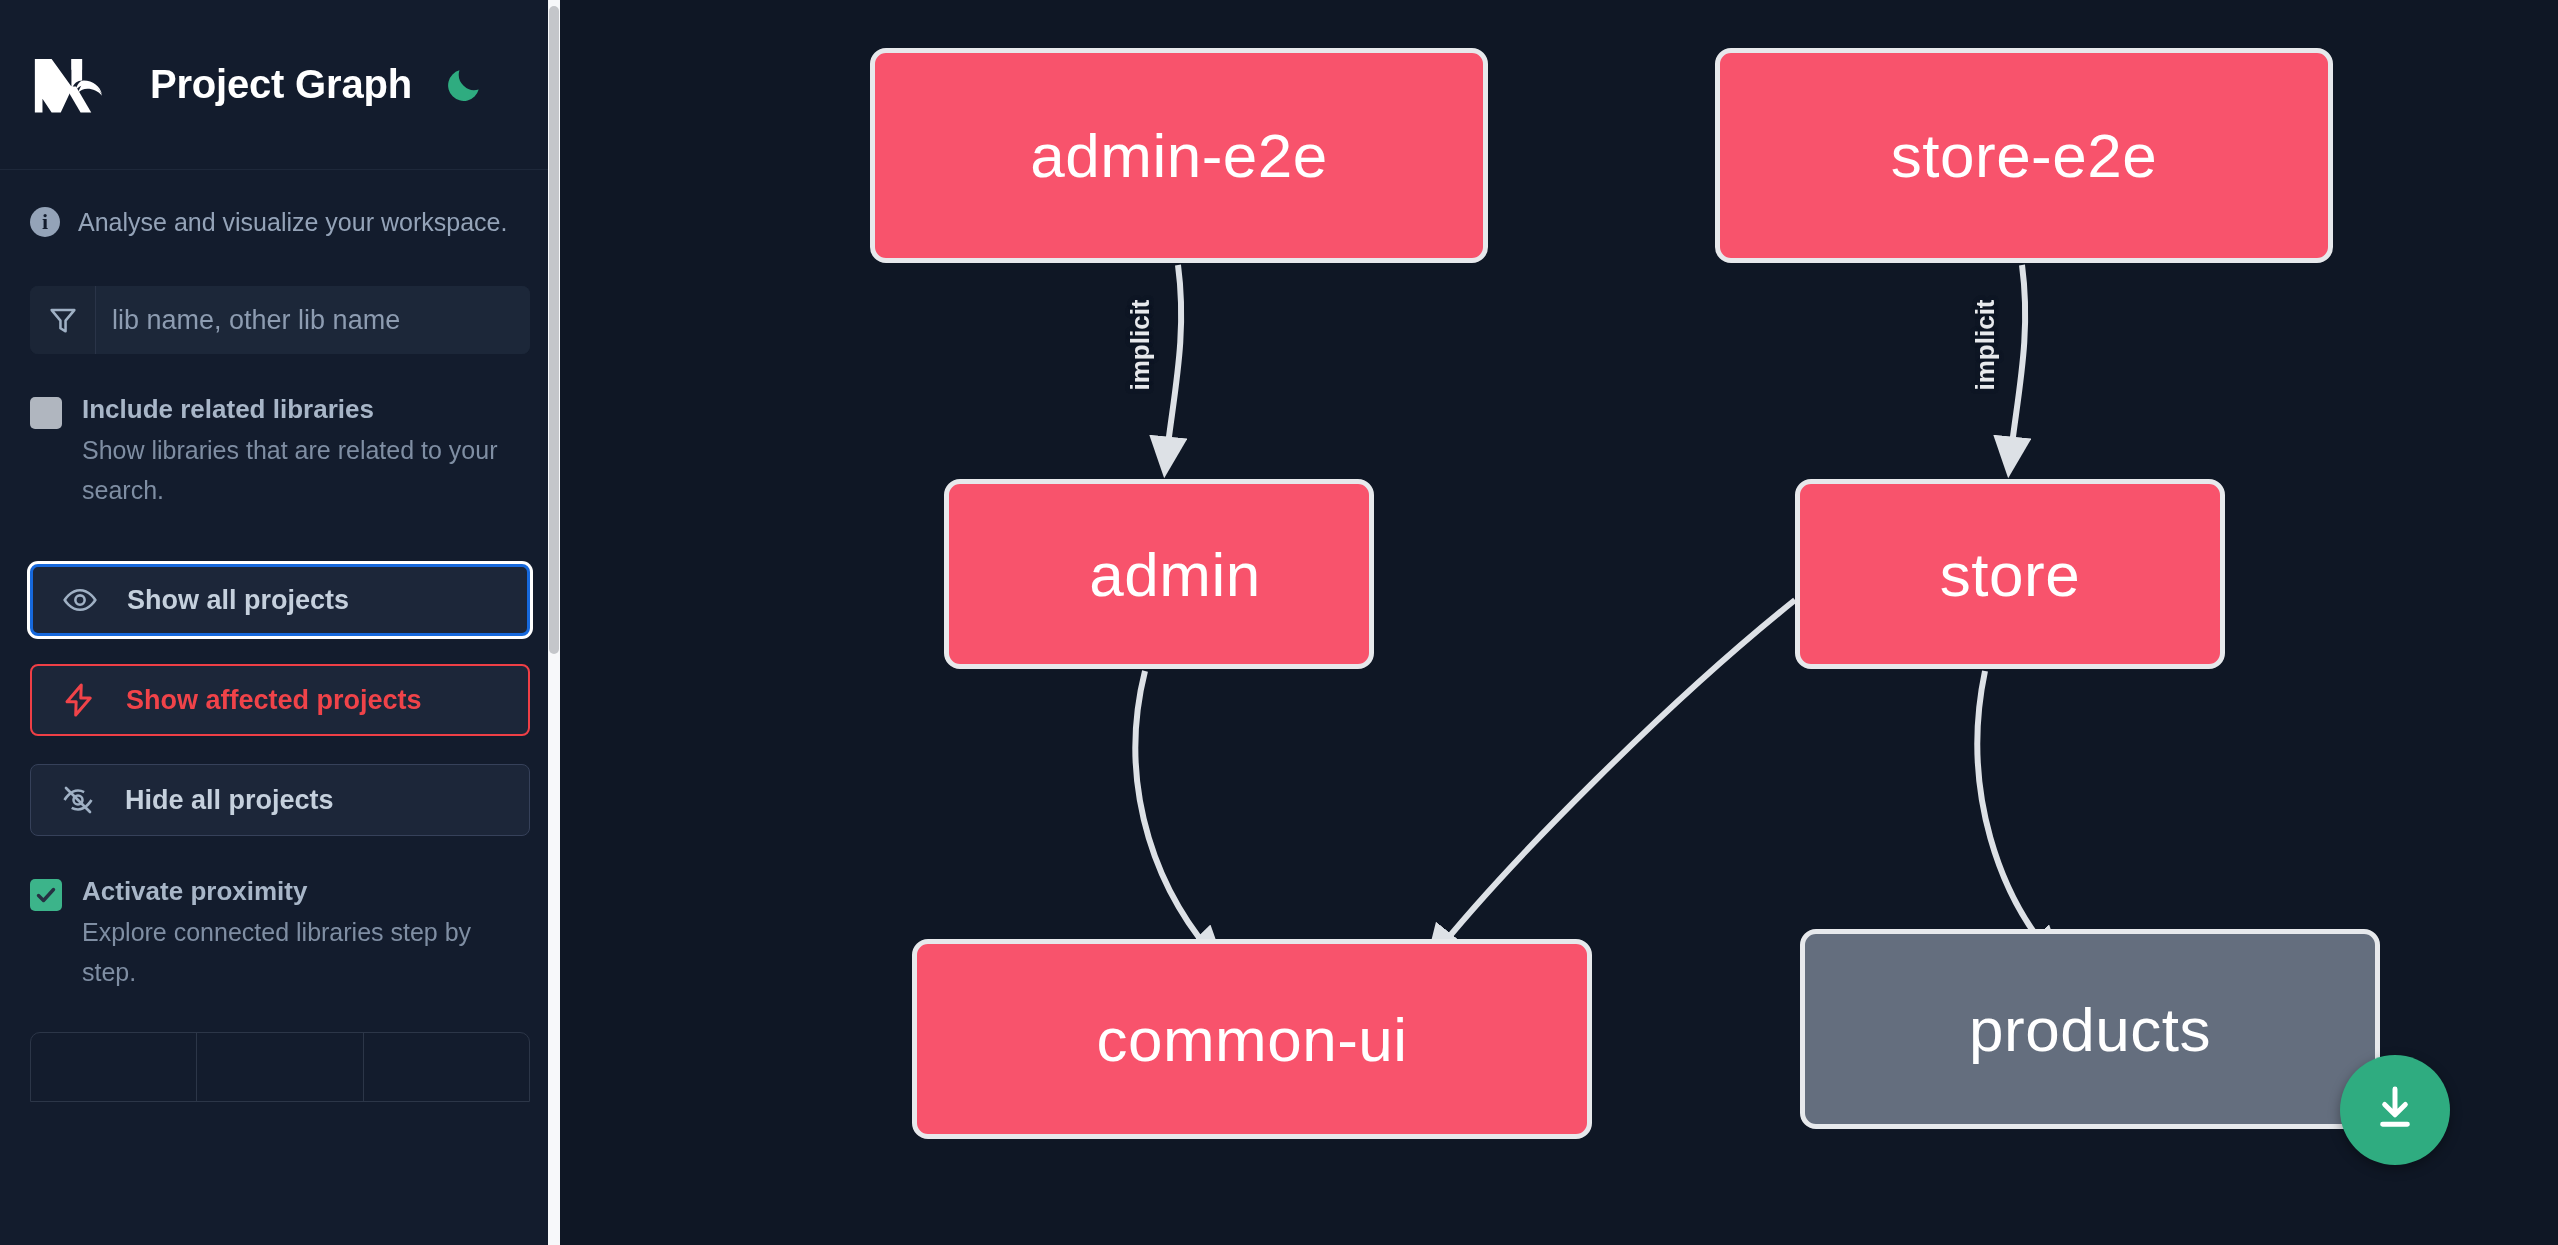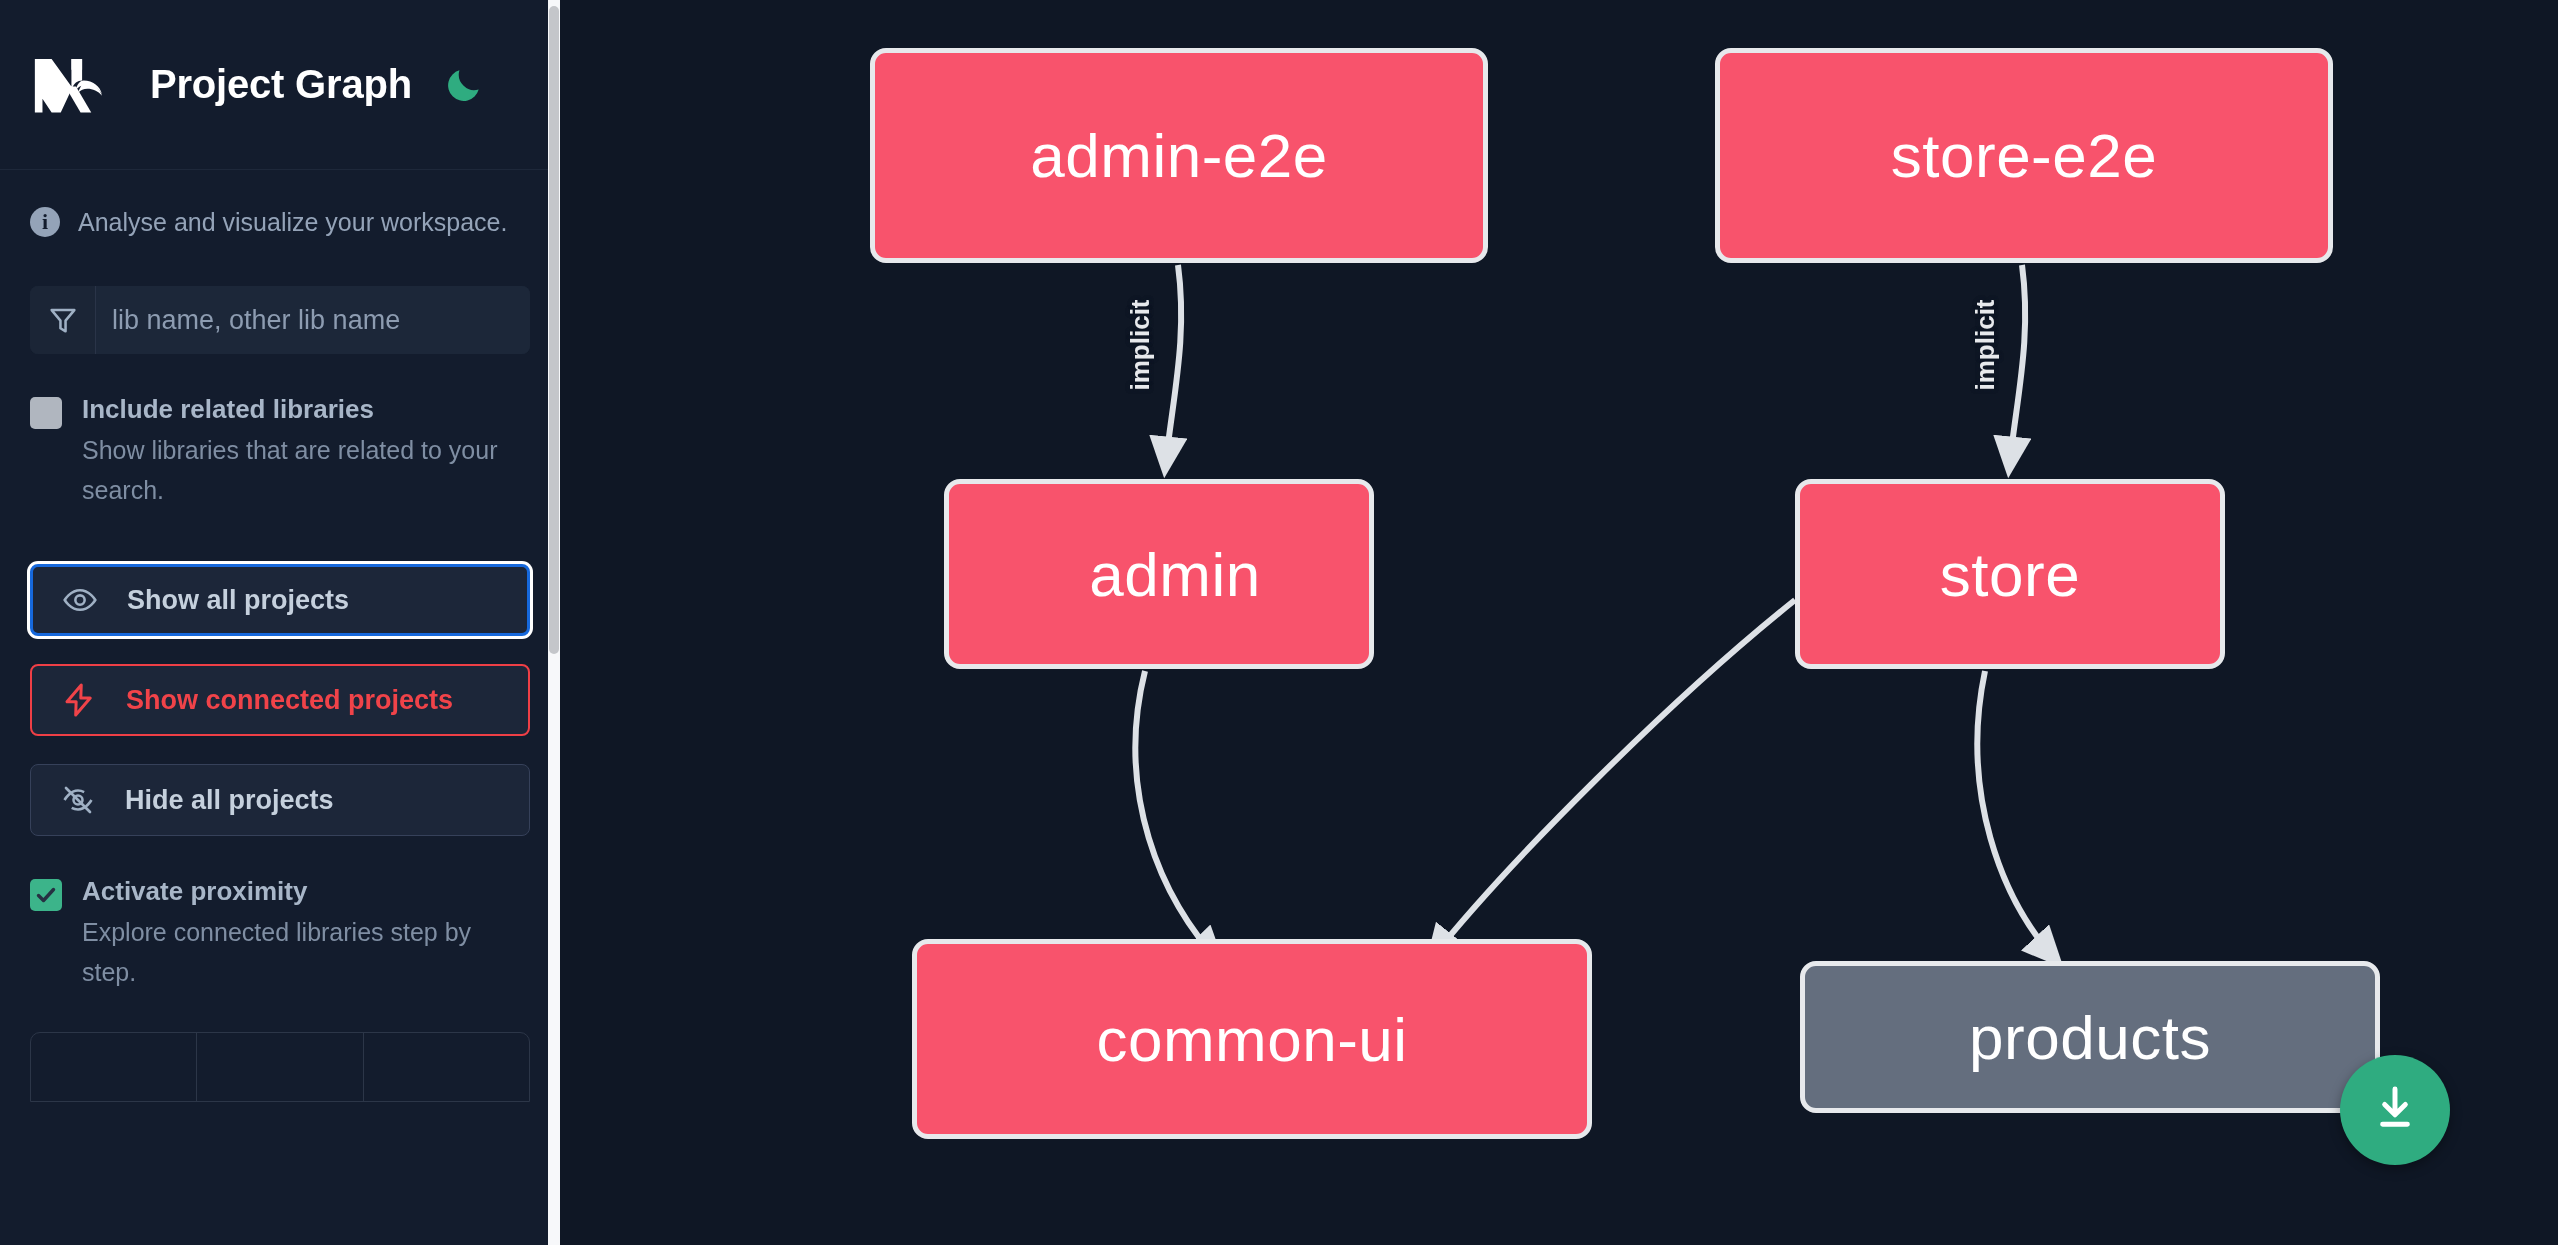--- a/index.html
+++ b/index.html
@@ -261,21 +261,21 @@
             </span>
             <span class="lbl">Show all projects</span>
           </div>
 
           <div class="btn btn-affected">
             <span class="ico">
               <svg viewBox="0 0 24 24" width="36" height="36" aria-hidden="true">
                 <path fill="none" stroke="#f04349" stroke-width="2" stroke-linejoin="round" d="M13.5 2L4 13.2h6.1L9.8 22l9.7-11.3h-6.3z"></path>
               </svg>
             </span>
-            <span class="lbl">Show connected projects</span>
+            <span class="lbl">Show affected projects</span>
           </div>
 
           <div class="btn btn-hide-all">
             <span class="ico">
               <svg viewBox="0 0 24 24" width="36" height="36" aria-hidden="true">
                 <path fill="none" stroke="#9fb0c4" stroke-width="1.7" d="M3 12s3.6-6.3 9-6.3c1.5 0 2.9.4 4.1 1M21 12s-3.6 6.3-9 6.3c-1.6 0-3-.4-4.2-1.1"></path>
                 <circle cx="12" cy="12" r="3" fill="none" stroke="#9fb0c4" stroke-width="1.7"></circle>
                 <path stroke="#9fb0c4" stroke-width="1.8" stroke-linecap="round" d="M4 4l16 16"></path>
               </svg>
             </span>
@@ -344,21 +344,21 @@
     </div>
 
     <div class="node app" style="left:1235px; top:479px; width:430px; height:190px;">
       <span>store</span>
     </div>
 
     <div class="node app" style="left:352px; top:939px; width:680px; height:200px;">
       <span>common-ui</span>
     </div>
 
-    <div class="node lib-grey" style="left:1240px; top:961px; width:580px; height:152px;">
+    <div class="node lib-grey" style="left:1240px; top:929px; width:580px; height:200px;">
       <span>products</span>
     </div>
 
     <div class="edge-label" style="left:580px; top:345px; width:0; height:0; display:flex; align-items:center; justify-content:center;">implicit</div>
 
     <div class="edge-label" style="left:1425px; top:345px; width:0; height:0; display:flex; align-items:center; justify-content:center;">implicit</div>
 
     <div class="download-fab" style="left:1780px; top:1055px;">
       <span>
         <svg viewBox="0 0 24 24" width="54" height="54" aria-hidden="true">

